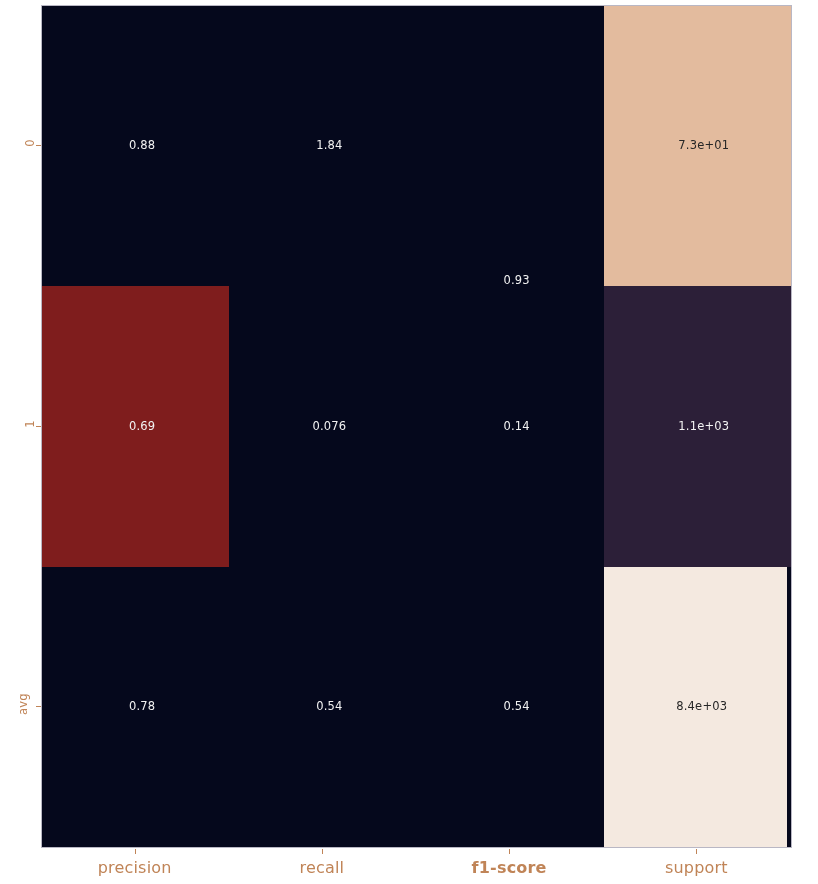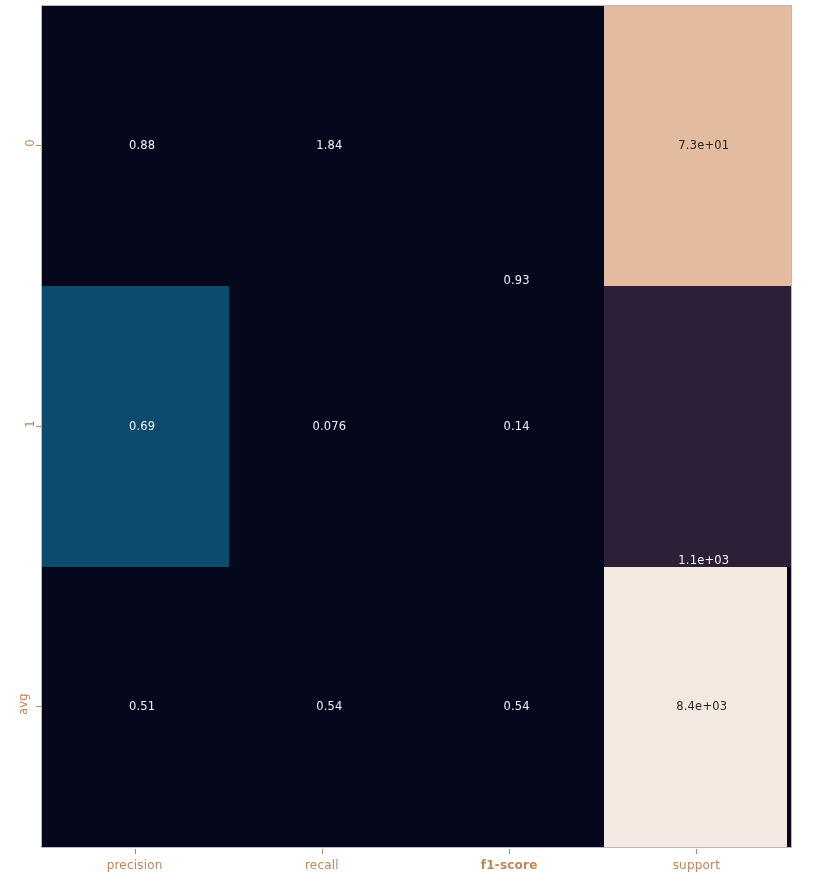--- a/index.html
+++ b/index.html
@@ -72,21 +72,21 @@
     width: 5px;
     height: 1px;
     background: #c08457;
     left: 36px;
   }
 
   
   .xlabel {
     position: absolute;
     top: 858px;
-    font-size: 12px;
+    font-size: 16px;
     color: #c08457;
     text-align: center;
     white-space: nowrap;
     transform: translateX(-50%);
     letter-spacing: 0.2px;
   }
   .ylabel {
     position: absolute;
     left: 0px;
     width: 34px;
@@ -117,36 +117,36 @@
           <span class="cell-text" style="color: rgb(242, 242, 242);">1.84</span>
         </div>
         <div class="heat-cell" style="width: 187.25px; background: rgb(5, 8, 28); align-items: flex-end;">
           <span class="cell-text" style="color: rgb(242, 242, 242);">0.93</span>
         </div>
         <div class="heat-cell" style="width: 187.25px; background: rgb(227, 187, 158);">
           <span class="cell-text" style="color: rgb(38, 38, 38);">7.3e+01</span>
         </div>
       </div>
       <div class="heat-row" style="top: 280.333px; height: 280.333px;">
-        <div class="heat-cell" style="width: 187.25px; background: #0c4a6e;">
+        <div class="heat-cell" style="width: 187.25px; background: #7f1d1d;">
           <span class="cell-text" style="color: rgb(242, 242, 242);">0.69</span>
         </div>
         <div class="heat-cell" style="width: 187.25px; background: rgb(5, 8, 28);">
           <span class="cell-text" style="color: rgb(242, 242, 242);">0.076</span>
         </div>
         <div class="heat-cell" style="width: 187.25px; background: rgb(5, 8, 28);">
           <span class="cell-text" style="color: rgb(242, 242, 242);">0.14</span>
         </div>
-        <div class="heat-cell" style="width: 187.25px; background: rgb(44, 31, 56); align-items: flex-end;">
+        <div class="heat-cell" style="width: 187.25px; background: rgb(44, 31, 56);">
           <span class="cell-text" style="color: rgb(242, 242, 242);">1.1e+03</span>
         </div>
       </div>
       <div class="heat-row" style="top: 560.667px; height: 280.333px;">
         <div class="heat-cell" style="width: 187.25px; background: rgb(5, 8, 28);">
-          <span class="cell-text" style="color: rgb(242, 242, 242);">0.51</span>
+          <span class="cell-text" style="color: rgb(242, 242, 242);">0.78</span>
         </div>
         <div class="heat-cell" style="width: 187.25px; background: rgb(5, 8, 28);">
           <span class="cell-text" style="color: rgb(242, 242, 242);">0.54</span>
         </div>
         <div class="heat-cell" style="width: 187.25px; background: rgb(5, 8, 28);">
           <span class="cell-text" style="color: rgb(242, 242, 242);">0.54</span>
         </div>
         <div class="heat-cell" style="width: 183px; background: rgb(244, 233, 224);">
           <span class="cell-text" style="color: rgb(38, 38, 38);">8.4e+03</span>
         </div>

